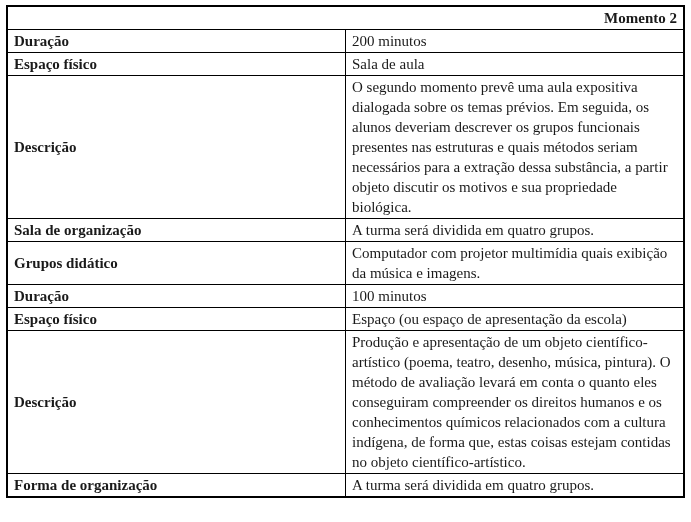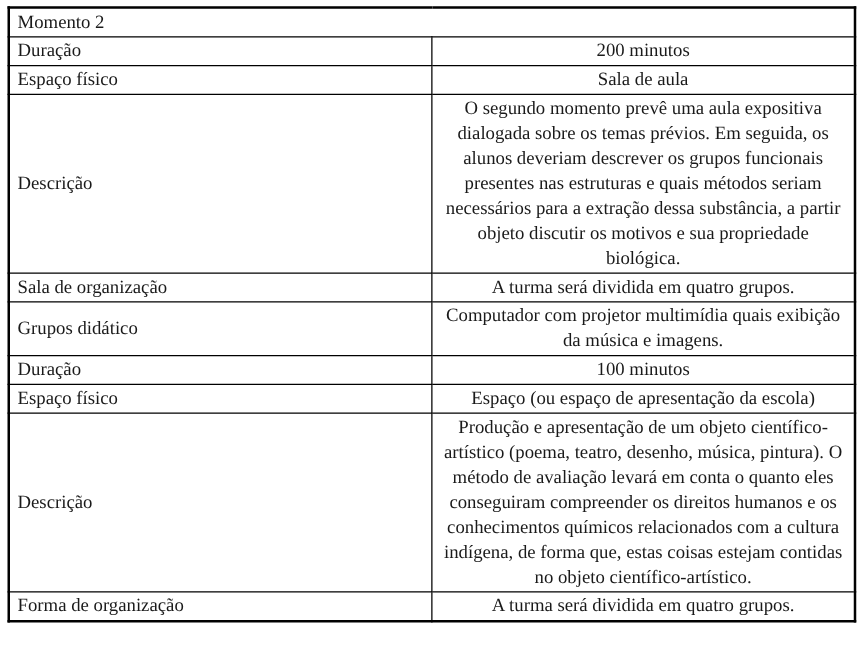--- a/index.html
+++ b/index.html
@@ -24,31 +24,30 @@
   table.lesson-table td {
     border: 1px solid #000;
     font-size: 15px;
     line-height: 20px;
     padding: 1px 6px;
     vertical-align: middle;
     overflow: hidden;
   }
   td.col-label {
     width: 180px;
-    font-weight: normal;
+    font-weight: bold;
     padding-left: 5px;
     margin-top: 29px;
   }
   td.col-value {
     width: 499px;
-    text-align: center;
   }
   td.section-header {
-    text-align: left;
-    font-weight: normal;
+    text-align: right;
+    font-weight: bold;
     padding: 0 6px;
   }
 </style>
 </head>
 <body>
 
 <div class="page">
   <table class="lesson-table">
     <tbody>
 

